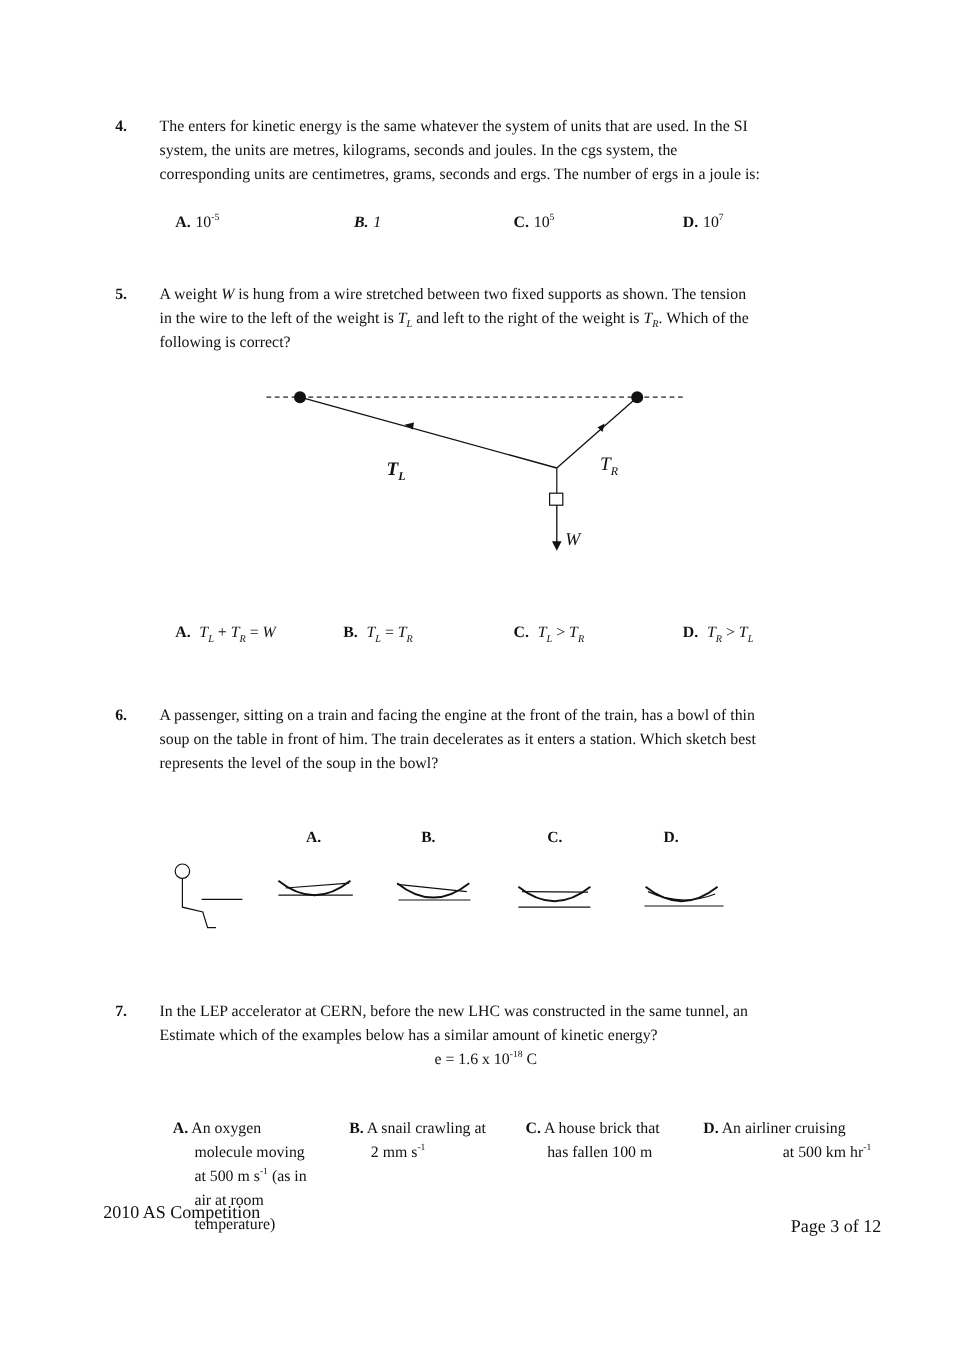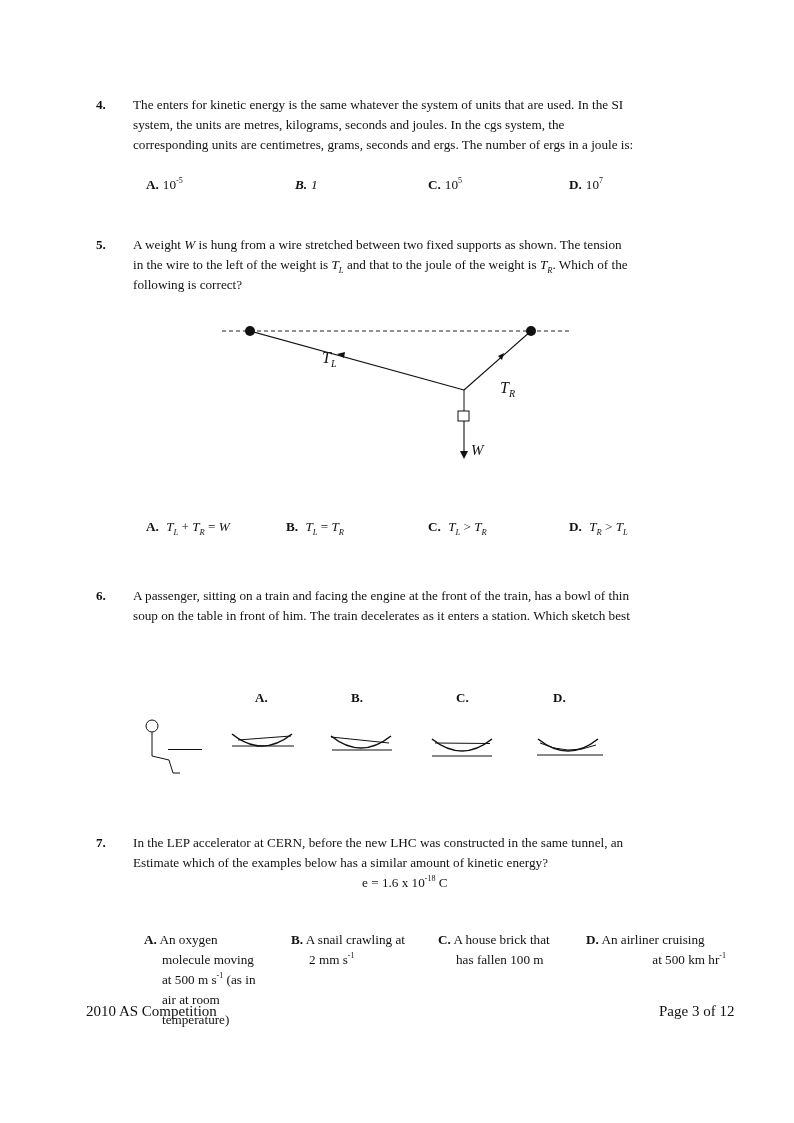--- a/index.html
+++ b/index.html
@@ -43,21 +43,21 @@
   </div>
   <div class="opt" style="top:175px; left:569px;">
     <b>D.</b><span>10</span><sup>7</sup>
   </div>
 </div>
 
 <div>
   <div class="qnum" style="top:235px;">5.</div>
   <div class="qtext" style="top:235px;">
     <div><span>A weight </span><i>W</i><span> is hung from a wire stretched between two fixed supports as shown. The tension</span></div>
-    <div><span>in the wire to the left of the weight is </span><i>T</i><sub>L</sub><span> and that to the joule of the weight is </span><i>T</i><sub>R</sub><span>.  Which of the</span></div>
+    <div><span>in the wire to the left of the weight is </span><i>T</i><sub>L</sub><span> and left to the right of the weight is </span><i>T</i><sub>R</sub><span>.  Which of the</span></div>
     <div>following is correct?</div>
   </div>
 
   <svg style="left:0; top:0;" width="794" height="480" viewBox="0 0 794 480">
     <defs>
       <marker id="ah" markerWidth="8" markerHeight="8" refX="4" refY="4" orient="auto" markerUnits="userSpaceOnUse">
         <path d="M0,1 L8,4 L0,7 z" fill="#111"></path>
       </marker>
     </defs>
     <line x1="222" y1="331" x2="570" y2="331" stroke="#222" stroke-width="1" stroke-dasharray="4,3"></line>
@@ -65,21 +65,21 @@
     <circle cx="531" cy="331" r="5" fill="#111"></circle>
     <line x1="250" y1="331" x2="464" y2="390" stroke="#111" stroke-width="1.1"></line>
     <line x1="464" y1="390" x2="531" y2="331" stroke="#111" stroke-width="1.1"></line>
     <path d="M337,354 L345,352 L344,358 z" fill="#111"></path>
     <path d="M504,353 L498,356 L502,360 z" fill="#111"></path>
     <line x1="464" y1="390" x2="464" y2="411" stroke="#111" stroke-width="1"></line>
     <rect x="458" y="411" width="11" height="10" fill="#fff" stroke="#111" stroke-width="1"></rect>
     <line x1="464" y1="421" x2="464" y2="452" stroke="#111" stroke-width="1.1"></line>
     <path d="M460,451 L468,451 L464,459 z" fill="#111"></path>
   </svg>
-  <div class="abs" style="left:322px; top:348px; font-size:16px; font-style:italic;"><span>T</span><sub style="font-size:10px;">L</sub></div>
+  <div class="abs" style="left:322px; top:382px; font-size:16px; font-style:italic;font-weight:bold;"><span>T</span><sub style="font-size:10px;">L</sub></div>
   <div class="abs" style="left:500px; top:378px; font-size:16px; font-style:italic;"><span>T</span><sub style="font-size:10px;">R</sub></div>
   <div class="abs" style="left:471px; top:440px; font-size:15px; font-style:italic;">W</div>
 
   <div class="opt" style="top:517px; left:146px;">
     <b>A.</b> <i>T</i><sub>L</sub> + <i>T</i><sub>R</sub> = <i>W</i>
   </div>
   <div class="opt" style="top:517px; left:286px;">
     <b>B.</b> <i>T</i><sub>L</sub> = <i>T</i><sub>R</sub>
   </div>
   <div class="opt" style="top:517px; left:428px;">
@@ -88,20 +88,21 @@
   <div class="opt" style="top:517px; left:569px;">
     <b>D.</b> <i>T</i><sub>R</sub> &gt; <i>T</i><sub>L</sub>
   </div>
 </div>
 
 <div>
   <div class="qnum" style="top:586px;">6.</div>
   <div class="qtext" style="top:586px;">
     <div>A passenger, sitting on a train and facing the engine at the front of the train, has a bowl of thin</div>
     <div>soup on the table in front of him. The train decelerates as it enters a station. Which sketch best</div>
+    <div>represents the level of the soup in the bowl?</div>
   </div>
 
   <div class="bowl-label" style="left:255px;">A.</div>
   <div class="bowl-label" style="left:351px;">B.</div>
   <div class="bowl-label" style="left:456px;">C.</div>
   <div class="bowl-label" style="left:553px;">D.</div>
 
   <svg style="left:0; top:0;" width="794" height="800" viewBox="0 0 794 800">
     <g fill="none" stroke="#111" stroke-width="1">
       <circle cx="152" cy="726" r="6"></circle>
@@ -154,13 +155,13 @@
     <div><span class="label">C.</span> <span>A house brick that</span></div>
     <div style="padding-left:18px;">has fallen 100 m</div>
   </div>
   <div class="mc7" style="left:586px; width:140px;">
     <div><span class="label">D.</span> <span>An airliner cruising</span></div>
     <div style="padding-left:18px;text-align:right;"><span>at 500 km hr</span><sup>-1</sup></div>
   </div>
 </div>
 
 <div class="footer" style="left:86px;">2010 AS Competition</div>
-<div class="footer" style="left:659px;">Page 3 of 12</div>
+<div class="footer" style="left:659px;margin-top:12px;">Page 3 of 12</div>
 
 </body></html>

